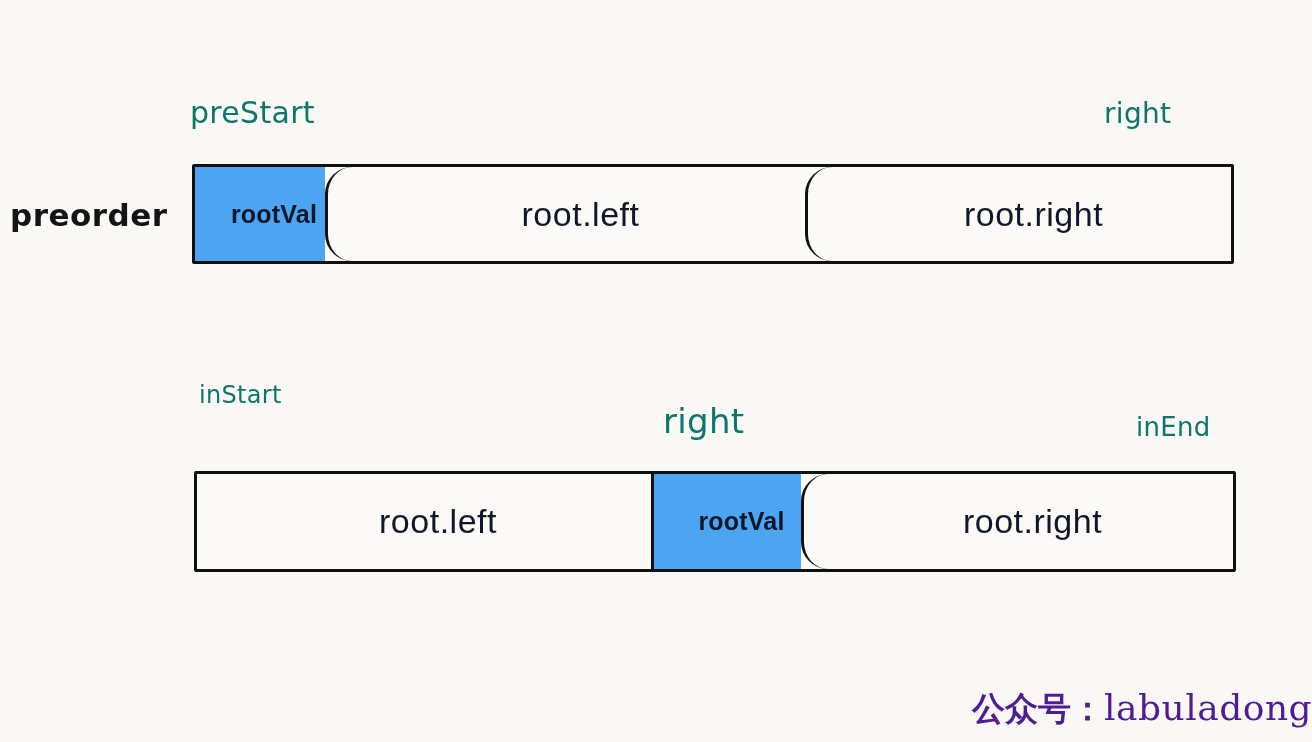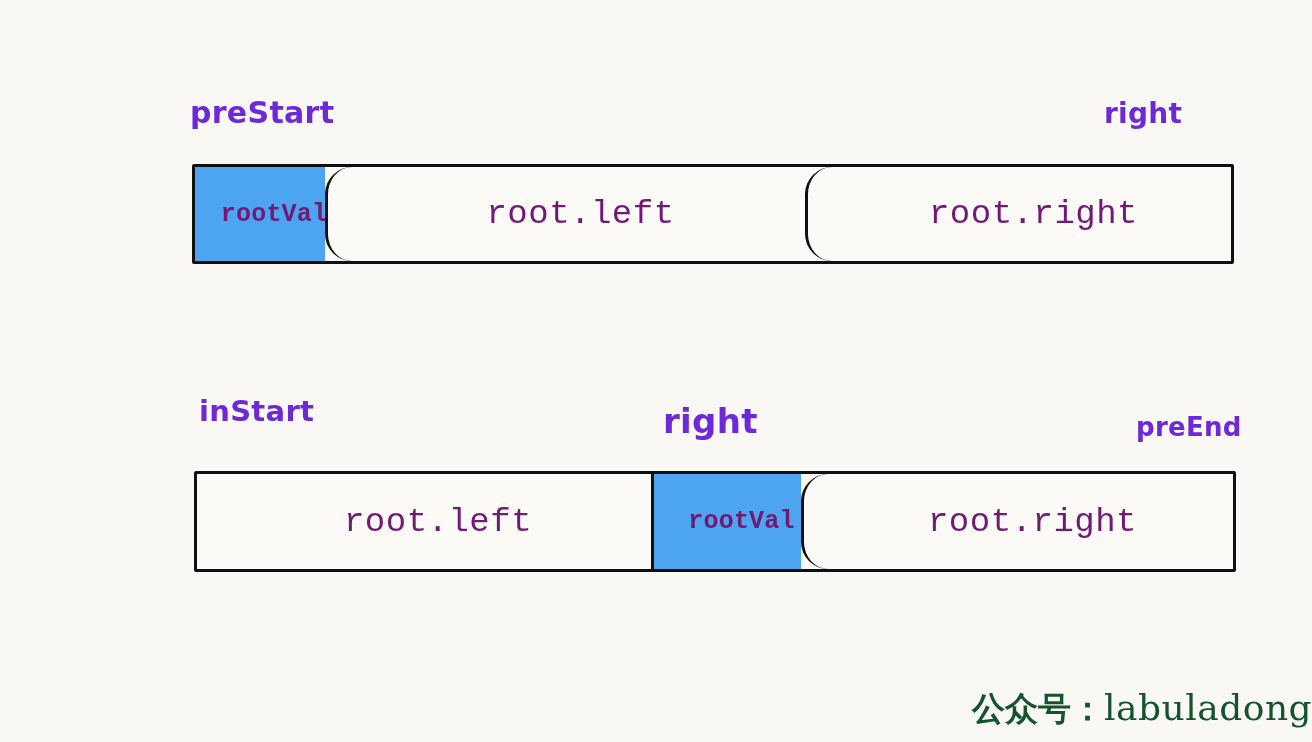--- a/index.html
+++ b/index.html
@@ -30,43 +30,43 @@
     font-weight: 700;
     color: #141414;
     letter-spacing: 0.5px;
     white-space: nowrap;
     line-height: 1;
   }
 
   
   .pointer-label {
     font-family: "DejaVu Sans", sans-serif;
-    font-weight: 700;
-    color: #6d28d9;
+    font-weight: 400;
+    color: #0f766e;
     letter-spacing: 0.3px;
     white-space: nowrap;
     line-height: 1;
   }
 
   
   .array-bar {
     position: absolute;
     display: flex;
     box-sizing: border-box;
     border: 3px solid #101010;
     background: #fbfaf7;
     border-radius: 2px;
   }
   .cell {
     box-sizing: border-box;
     display: flex;
     align-items: center;
     justify-content: center;
-    font-family: Liberation Mono, monospace;
-    color: #701a75;
+    font-family: Liberation Sans, sans-serif;
+    color: #0f172a;
     white-space: nowrap;
     overflow: hidden;
     padding-left: 28px;
   }
   .cell + .cell {
     border-left: 3px solid #101010;
   }
   .cell.root-val {
     background: #4da4f0;
     font-weight: 700;
@@ -84,21 +84,21 @@
   .cell.pre-sub     { font-size: 34px; }
 
   
   .cell.in-rootval { font-size: 25px; }
   .cell.in-sub     { font-size: 34px; }
 
   
   .watermark {
     position: absolute;
     white-space: nowrap;
-    color: #14532d;
+    color: #4c1d95;
     line-height: 1;
   }
   .watermark .wm-cn {
     font-family: "DejaVu Sans", sans-serif;
     font-weight: 700;
     font-size: 33px;
   }
   .watermark .wm-en {
     font-family: "DejaVu Serif", serif;
     font-weight: 400;
@@ -108,32 +108,33 @@
 </style>
 </head>
 <body>
 
 <div class="canvas">
 
   <div class="abs pointer-label" style="left:190px; top:98px; font-size:30px;">preStart</div>
 
   <div class="abs pointer-label" style="left:1104px; top:100px; font-size:28px;">right</div>
 
+  <div class="abs row-label" style="left:10px; top:200px; font-size:31px;">preorder</div>
 
   <div class="array-bar" style="left:192px; top:164px; width:1042px; height:100px;">
     <div class="cell root-val pre-rootval" style="width:130px;">rootVal</div>
     <div class="cell subtree pre-sub" style="width:480px;">root.left</div>
     <div class="cell subtree pre-sub" style="flex:1 1 auto;">root.right</div>
   </div>
 
-  <div class="abs pointer-label" style="left:199px; top:397px; font-size:29px;">inStart</div>
+  <div class="abs pointer-label" style="left:199px; top:383px; font-size:24px;">inStart</div>
 
   <div class="abs pointer-label" style="left:663px; top:404px; font-size:34px;">right</div>
 
-  <div class="abs pointer-label" style="left:1136px; top:414px; font-size:26px;">preEnd</div>
+  <div class="abs pointer-label" style="left:1136px; top:414px; font-size:26px;">inEnd</div>
 
 
   <div class="array-bar" style="left:194px; top:471px; width:1042px; height:101px;">
     <div class="cell subtree in-sub" style="width:454px;">root.left</div>
     <div class="cell root-val in-rootval" style="width:150px;">rootVal</div>
     <div class="cell subtree in-sub" style="flex:1 1 auto;">root.right</div>
   </div>
 
   <div class="watermark" style="left:972px; top:690px;">
     <span class="wm-cn">公众号：</span><span class="wm-en">labuladong</span>

